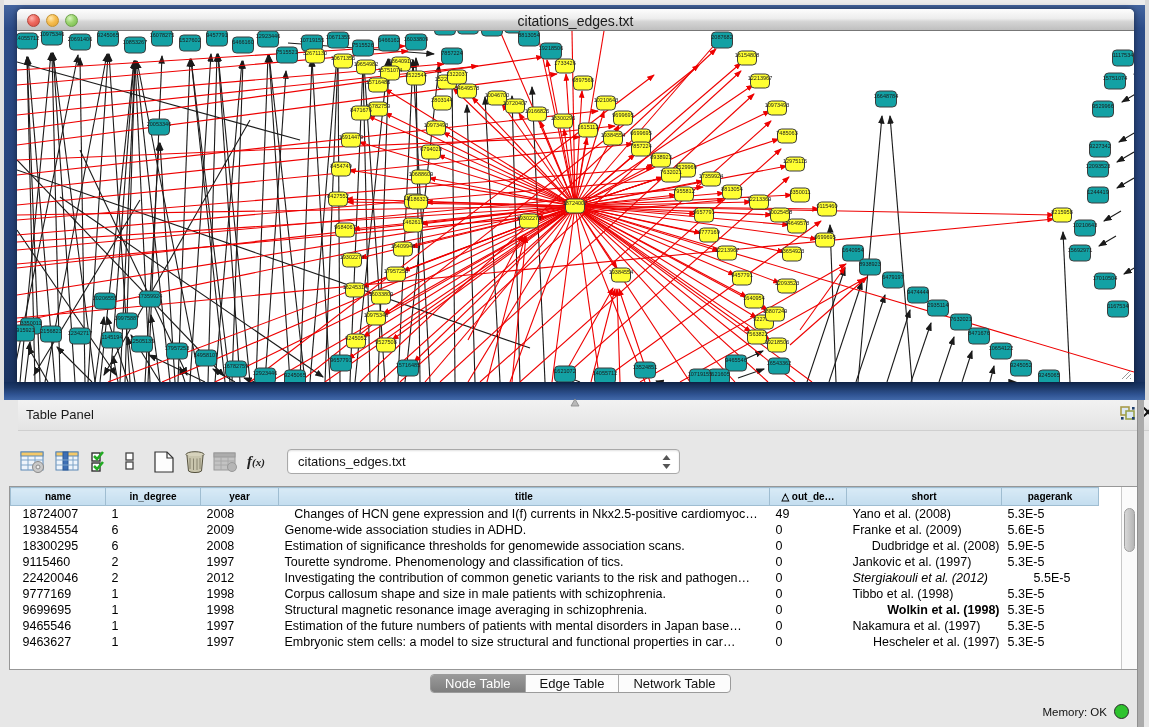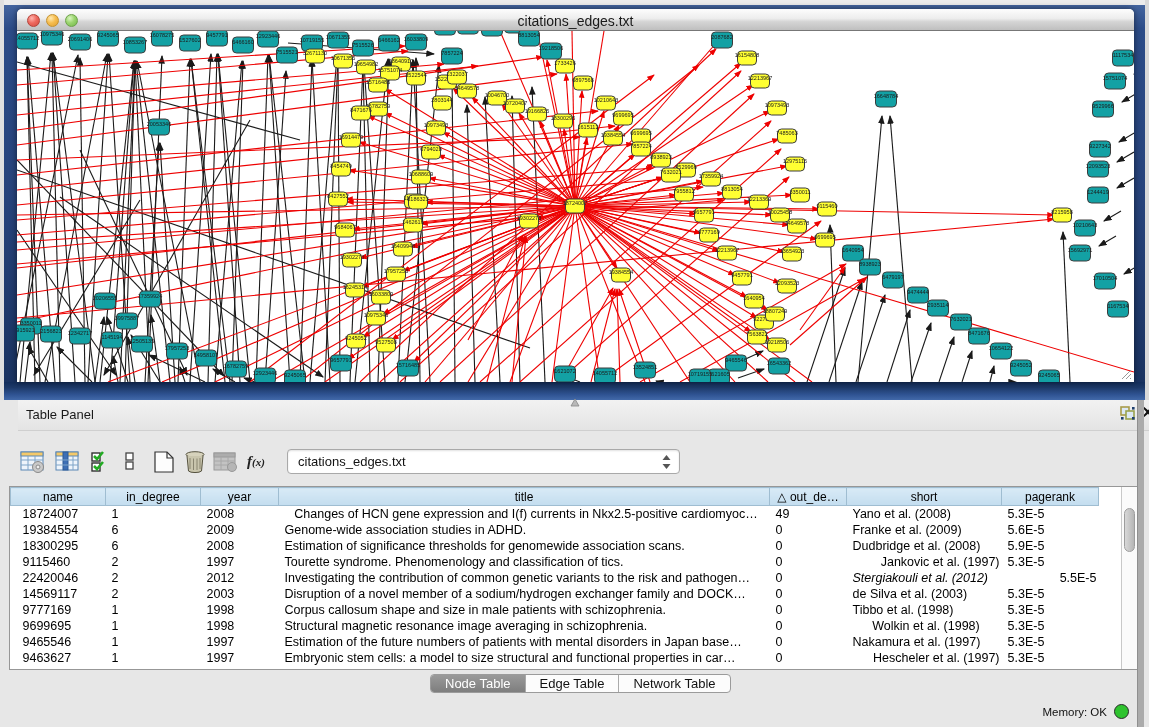--- a/index.html
+++ b/index.html
@@ -23,21 +23,21 @@
 #ptitle{position:absolute;left:18px;top:0;width:1149px;height:31px;
  background:linear-gradient(180deg,#f2f2f2,#e4e4e4);border-bottom:1px solid #cfcfcf}
 #ptitle span{position:absolute;left:8px;top:7px;font-size:13px;color:#1a1a1a}
 #combo{position:absolute;left:287px;top:49px;width:393px;height:25px;background:#fff;
  border:1px solid #a9a9a9;border-radius:4px;font-size:13px;color:#111;line-height:23px;
  padding-left:10px;box-shadow:inset 0 1px 2px rgba(0,0,0,.12)}
 #tablewrap{position:absolute;left:9px;top:86px;width:1128px;height:184px;background:#fff;
  border:1px solid #979797;border-right:none}
 table.t{border-collapse:collapse;table-layout:fixed;width:1088px;font-size:12.5px;color:#000}
 table.t th{background:linear-gradient(180deg,#d8eaf6,#c3ddef);border:1px solid #9fbdd1;
- font-weight:normal;height:18px;font-size:12px;padding:0}
+ font-weight:bold;height:18px;font-size:10px;padding:0}
 table.t td{height:16px;padding:0 2px 0 6px;white-space:nowrap;overflow:hidden}
 #tabs{position:absolute;left:430px;top:274px;height:19px;display:flex;
  border:1px solid #9b9b9b;border-radius:4px;overflow:hidden;background:#fcfcfc;
  font-size:13px;line-height:17px;color:#111}
 #tabs div{padding:0 14px;border-right:1px solid #aaa}
 #tabs div:last-child{border-right:none}
 #tabs .sel{background:linear-gradient(180deg,#9a9a9a,#7e7e7e);color:#fff}
 #mem{position:absolute;right:42px;top:306px;font-size:11.5px;color:#111}
 #memdot{position:absolute;right:20px;top:304px;width:15px;height:15px;border-radius:50%;
  background:#2fc32f;border:1.5px solid #2b2b2b}
@@ -680,66 +680,57 @@
             <td style="text-align:left;">0</td>
             <td style="text-align:left;">Franke et al. (2009)</td>
             <td style="text-align:left;">5.6E‑5</td>
           </tr>
           <tr>
             <td style="text-align:left;padding-left:12px;">18300295</td>
             <td style="text-align:left;">6</td>
             <td style="text-align:left;">2008</td>
             <td style="text-align:left;">Estimation of significance thresholds for genomewide association scans.</td>
             <td style="text-align:left;">0</td>
-            <td style="text-align:left;margin-left:41px;">Dudbridge et al. (2008)</td>
+            <td style="text-align:right;margin-left:41px;">Dudbridge et al. (2008)</td>
             <td style="text-align:left;">5.9E‑5</td>
           </tr>
           <tr>
             <td style="text-align:left;padding-left:12px;">9115460</td>
             <td style="text-align:left;">2</td>
             <td style="text-align:left;">1997</td>
             <td style="text-align:left;">Tourette syndrome. Phenomenology and classification of tics.</td>
             <td style="text-align:left;">0</td>
-            <td style="text-align:right;margin-top:16px;">Jankovic et al. (1997)</td>
+            <td style="text-align:left;margin-top:16px;">Jankovic et al. (1997)</td>
             <td style="text-align:left;">5.3E‑5</td>
           </tr>
           <tr>
             <td style="text-align:left;padding-left:12px;">22420046</td>
             <td style="text-align:left;">2</td>
             <td style="text-align:left;">2012</td>
             <td style="text-align:left;">Investigating the contribution of common genetic variants to the risk and pathogen…</td>
             <td style="text-align:left;">0</td>
             <td style="text-align:left;font-style:italic;">Stergiakouli et al. (2012)</td>
-            <td style="text-align:right;">5.5E‑5</td>
-          </tr>
-          <tr>
-            <td style="text-align:left;padding-left:12px;">14569117</td>
-            <td style="text-align:left;">2</td>
-            <td style="text-align:left;">2003</td>
-            <td style="text-align:left;">Disruption of a novel member of a sodium/hydrogen exchanger family and DOCK…</td>
-            <td style="text-align:left;">0</td>
-            <td style="text-align:left;">de Silva et al. (2003)</td>
-            <td style="text-align:left;">5.3E‑5</td>
+            <td style="text-align:center;">5.5E‑5</td>
           </tr>
           <tr>
             <td style="text-align:left;padding-left:12px;">9777169</td>
             <td style="text-align:left;">1</td>
             <td style="text-align:left;">1998</td>
             <td style="text-align:left;">Corpus callosum shape and size in male patients with schizophrenia.</td>
             <td style="text-align:left;">0</td>
             <td style="text-align:left;">Tibbo et al. (1998)</td>
             <td style="text-align:left;">5.3E‑5</td>
           </tr>
           <tr>
             <td style="text-align:left;padding-left:12px;">9699695</td>
             <td style="text-align:left;">1</td>
             <td style="text-align:left;">1998</td>
             <td style="text-align:left;">Structural magnetic resonance image averaging in schizophrenia.</td>
             <td style="text-align:left;">0</td>
-            <td style="text-align:center;">Wolkin et al. (1998)</td>
+            <td style="text-align:right;font-weight:bold;">Wolkin et al. (1998)</td>
             <td style="text-align:left;">5.3E‑5</td>
           </tr>
           <tr>
             <td style="text-align:left;padding-left:12px;">9465546</td>
             <td style="text-align:left;">1</td>
             <td style="text-align:left;">1997</td>
             <td style="text-align:left;">Estimation of the future numbers of patients with mental disorders in Japan base…</td>
             <td style="text-align:left;">0</td>
             <td style="text-align:left;">Nakamura et al. (1997)</td>
             <td style="text-align:left;">5.3E‑5</td>

